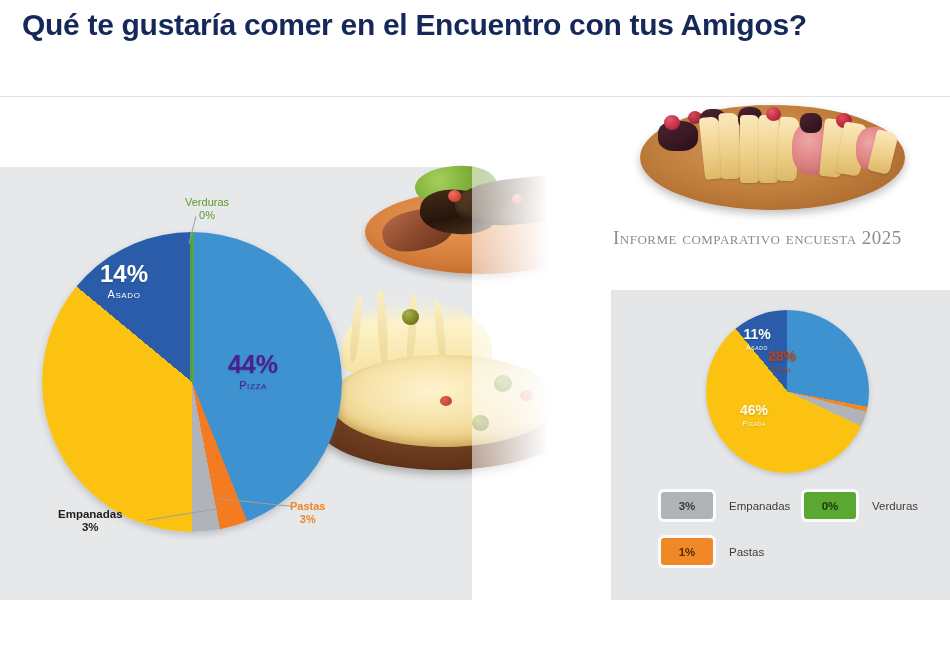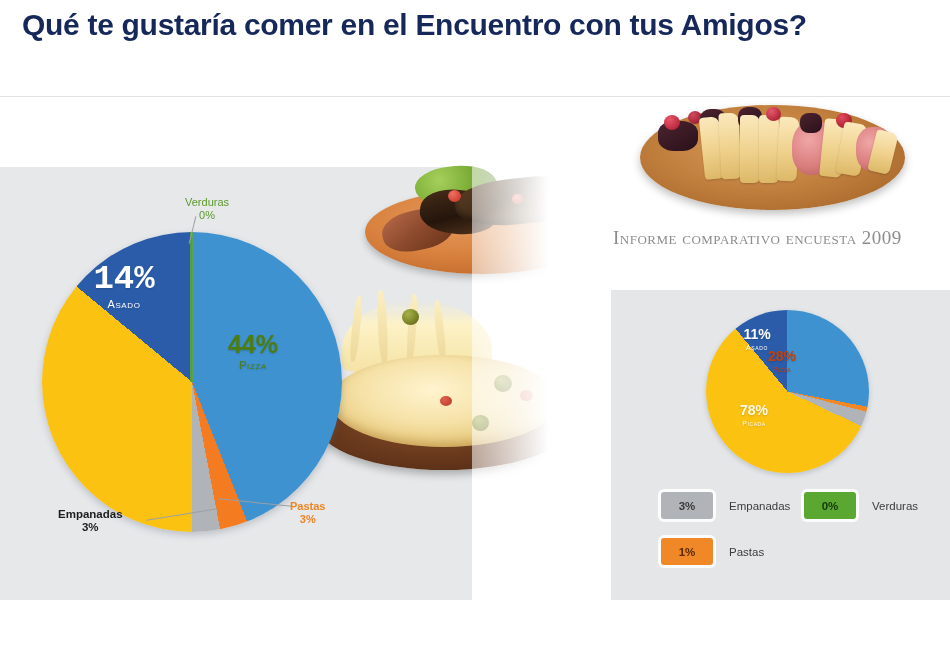--- a/index.html
+++ b/index.html
@@ -45,22 +45,22 @@
     box-shadow: 0 2px 5px rgba(90,100,115,0.28);
   }
 
   
   .plabel { position: absolute; text-align: center; line-height: 1; }
   .plabel .pct { display: block; font-weight: bold; text-shadow: 0 1px 2px rgba(0,0,0,0.18); }
   .plabel .nm  { display: block; font-variant: small-caps; letter-spacing: .6px; margin-top: 3px;
                  text-shadow: 0 1px 2px rgba(0,0,0,0.18); }
 
   .lbl-asado  { left: 78px;  top: 262px; width: 92px; color: #ffffff; }
-  .lbl-asado  .pct { font-size: 34px; font-family: Liberation Mono, monospace; } .lbl-asado .nm { font-size: 11px; }
-  .lbl-pizza  { left: 198px; top: 332px; width: 110px; color: #4d7c0f; }
+  .lbl-asado  .pct { font-size: 24px; } .lbl-asado .nm { font-size: 11px; }
+  .lbl-pizza  { left: 198px; top: 352px; width: 110px; color: #4c1d95; }
   .lbl-pizza  .pct { font-size: 25px; } .lbl-pizza .nm { font-size: 11px; }
   .lbl-picada { left: 62px;  top: 374px; width: 110px; color: #fffbe8; }
   .lbl-picada .pct { font-size: 25px; } .lbl-picada .nm { font-size: 11px; }
 
   .lbl-s-asado { left: 730px; top: 327px; width: 54px; color: #ffffff; }
   .lbl-s-asado .pct { font-size: 14px; text-align: center; } .lbl-s-asado .nm { font-size: 7px; }
   .lbl-s-pizza { left: 752px; top: 349px; width: 60px; color: #c2410c; }
   .lbl-s-pizza .pct { font-size: 14px; } .lbl-s-pizza .nm { font-size: 7px; }
   .lbl-s-picada{ left: 722px; top: 403px; width: 64px; color: #fffbe8; }
   .lbl-s-picada .pct { font-size: 14px; } .lbl-s-picada .nm { font-size: 7px; }
@@ -274,34 +274,34 @@
   </div>
   <div class="callout co-empanadas">
     <span>Empanadas</span>
     <span>3%</span>
   </div>
   <div class="callout co-pastas">
     <span>Pastas</span>
     <span>3%</span>
   </div>
 
-  <div class="informe">Informe comparativo encuesta 2009</div>
+  <div class="informe">Informe comparativo encuesta 2025</div>
 
   <div class="pie pie-small" id="pie-small" style="background: conic-gradient(rgb(61, 146, 207) 0deg, rgb(61, 146, 207) 100.8deg, rgb(240, 136, 40) 100.8deg, rgb(240, 136, 40) 104.4deg, rgb(176, 180, 184) 104.4deg, rgb(176, 180, 184) 115.2deg, rgb(252, 194, 18) 115.2deg, rgb(252, 194, 18) 320.4deg, rgb(42, 92, 170) 320.4deg, rgb(42, 92, 170) 360deg, rgb(90, 168, 50) 360deg, rgb(90, 168, 50) 360deg);"></div>
 
   <div class="plabel lbl-s-asado">
     <span class="pct">11%</span>
     <span class="nm">Asado</span>
   </div>
   <div class="plabel lbl-s-pizza">
     <span class="pct">28%</span>
     <span class="nm">Pizza</span>
   </div>
   <div class="plabel lbl-s-picada">
-    <span class="pct">78%</span>
+    <span class="pct">46%</span>
     <span class="nm">Picada</span>
   </div>
 
   <div class="legend-item leg-emp">
     <div class="swatch" id="sw0" style="background: rgb(176, 180, 184);">3%</div>
     <div class="leg-txt">Empanadas</div>
   </div>
   <div class="legend-item leg-ver">
     <div class="swatch green" id="sw1" style="background: rgb(90, 168, 50);">0%</div>
     <div class="leg-txt">Verduras</div>

